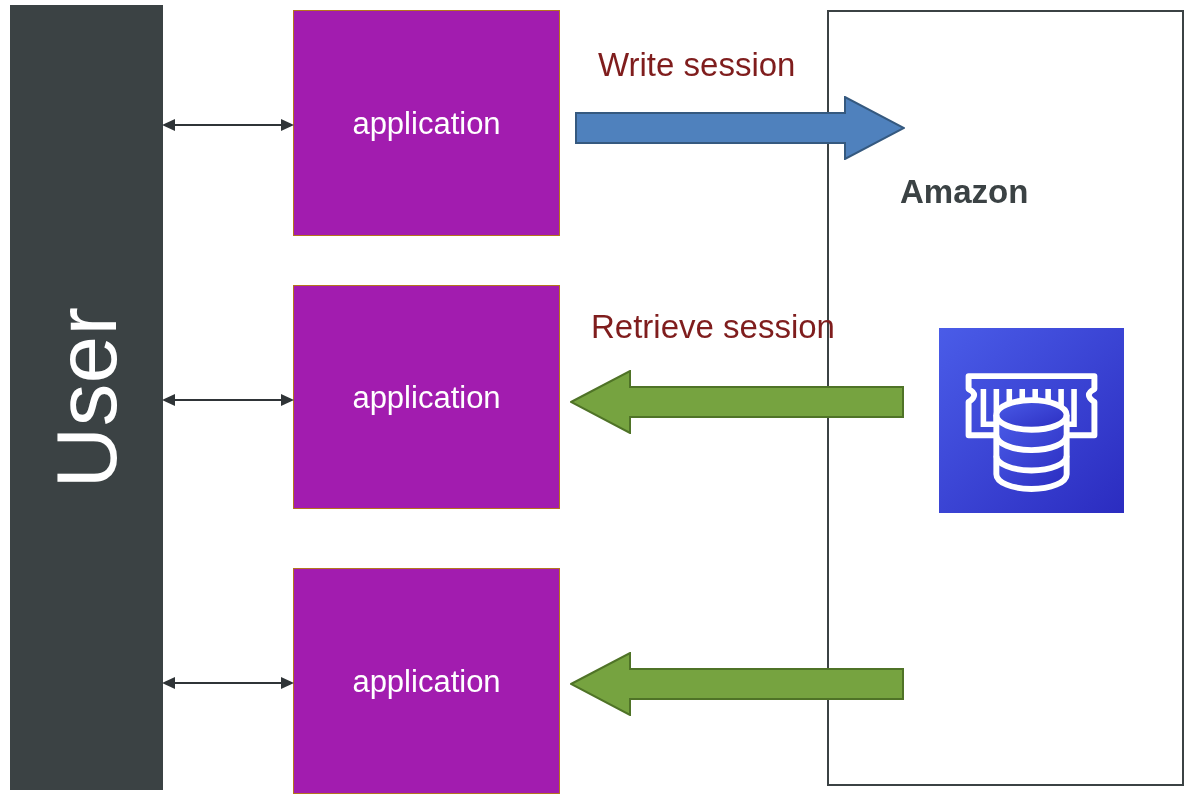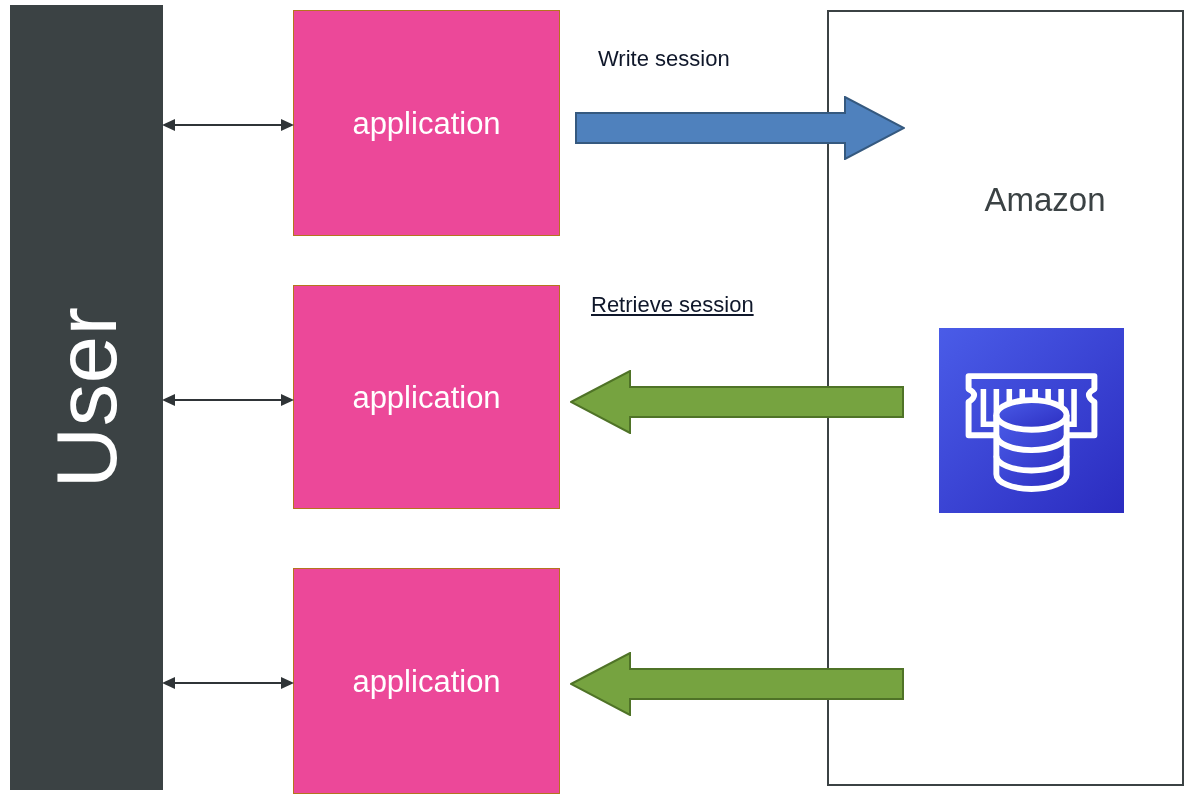--- a/index.html
+++ b/index.html
@@ -38,21 +38,21 @@
     letter-spacing: 0.5px;
     transform: rotate(-90deg);
     white-space: nowrap;
   }
 
   
   .app-box {
     position: absolute;
     left: 293px;
     width: 267px;
-    background: #ec4899;
+    background: #a21caf;
     border: 1px solid #b5741e;
     box-sizing: border-box;
     display: flex;
     align-items: center;
     justify-content: center;
   }
   .app-box-label {
     color: #ffffff;
     font-size: 31px;
     line-height: 1;
@@ -84,26 +84,25 @@
     box-sizing: border-box;
     background: transparent;
   }
 
   
   .cache-title {
     position: absolute;
     left: 900px;
     top: 172px;
     width: 290px;
-    text-align: center;
+    text-align: left;
     color: #3b4244;
     font-size: 33px;
-    font-weight: normal;
+    font-weight: bold;
     line-height: 1.22;
-    margin-top: 8px;
   }
 
   
   .cache-icon {
     position: absolute;
     left: 939px;
     top: 328px;
     width: 185px;
     height: 185px;
   }
@@ -112,27 +111,27 @@
   .flow-arrow {
     position: absolute;
   }
   #flow-write    { left: 575px; top: 96px;  width: 330px; height: 64px; }
   #flow-retrieve { left: 570px; top: 370px; width: 334px; height: 64px; }
   #flow-retrieve-2 { left: 570px; top: 652px; width: 334px; height: 64px; }
 
   
   .flow-label {
     position: absolute;
-    color: #0f172a;
-    font-size: 22px;
+    color: #7f1d1d;
+    font-size: 33px;
     line-height: 1;
     white-space: nowrap;
   }
   #label-write    { left: 598px; top: 48px; }
-  #label-retrieve { left: 591px; top: 294px; text-decoration: underline; }
+  #label-retrieve { left: 591px; top: 310px; }
 </style>
 </head>
 <body>
 
 <div id="diagram">
 
   <div class="user-bar">
     <span class="user-bar-label">User</span>
   </div>
 

